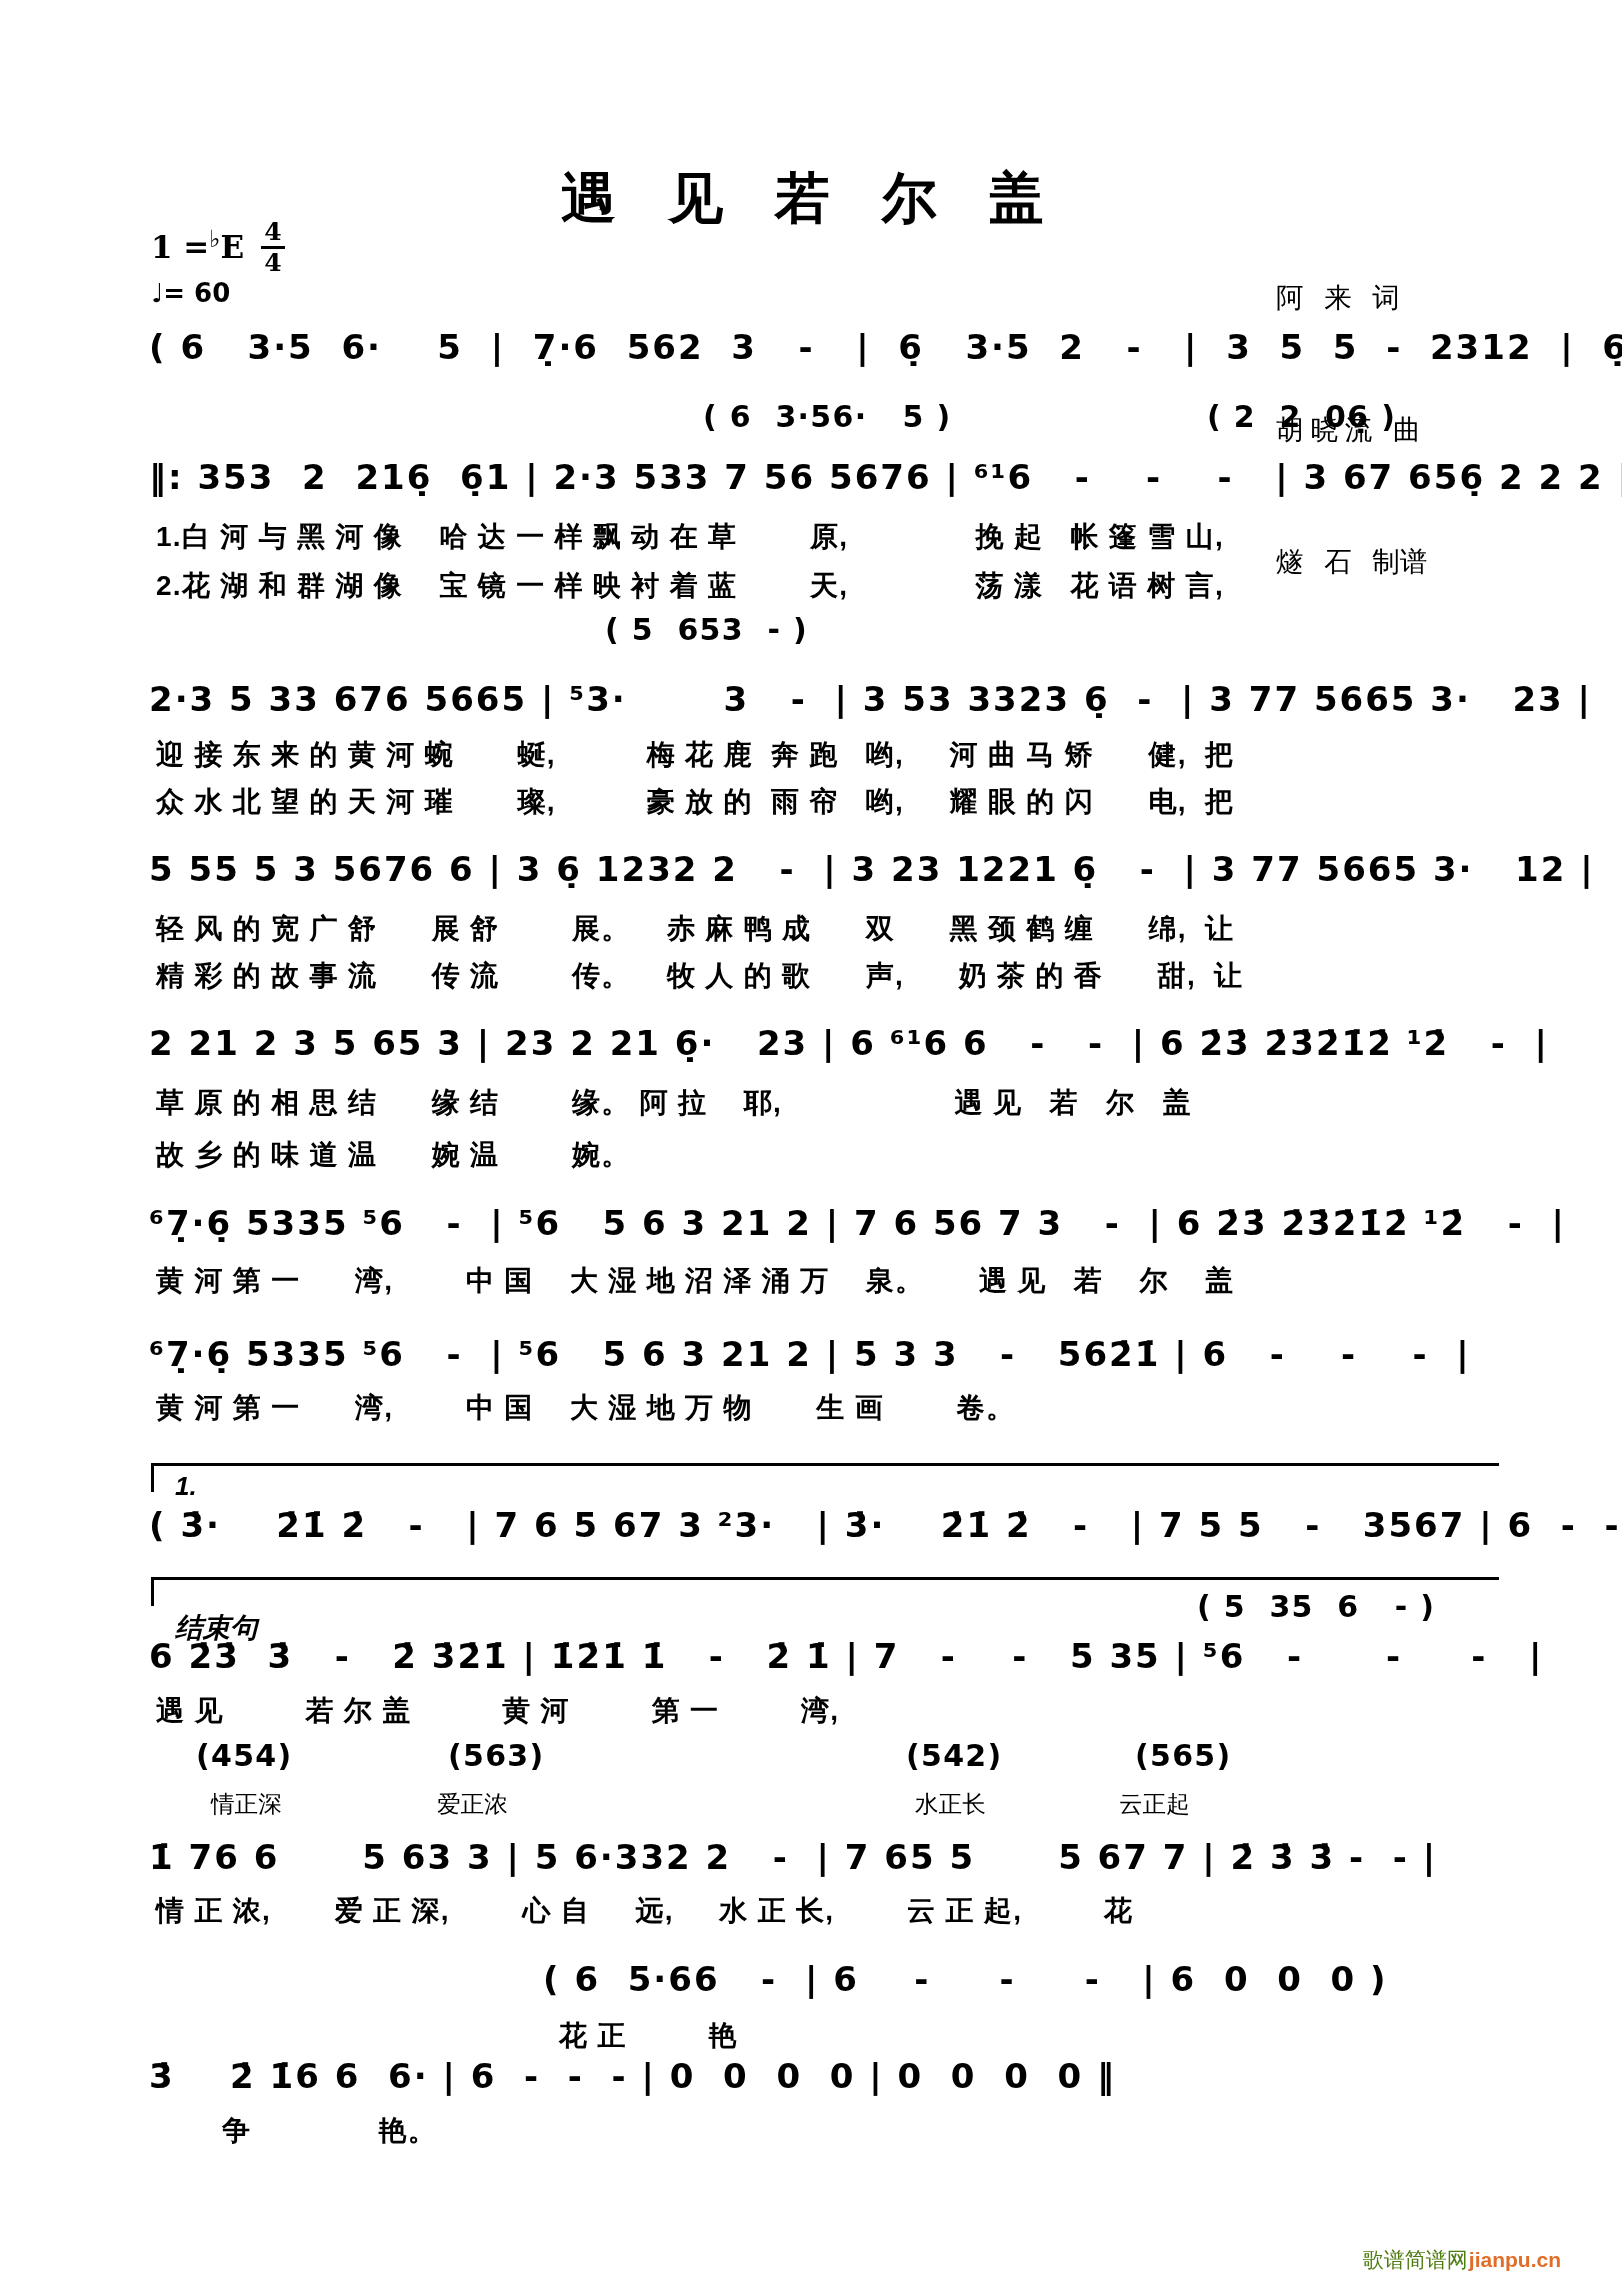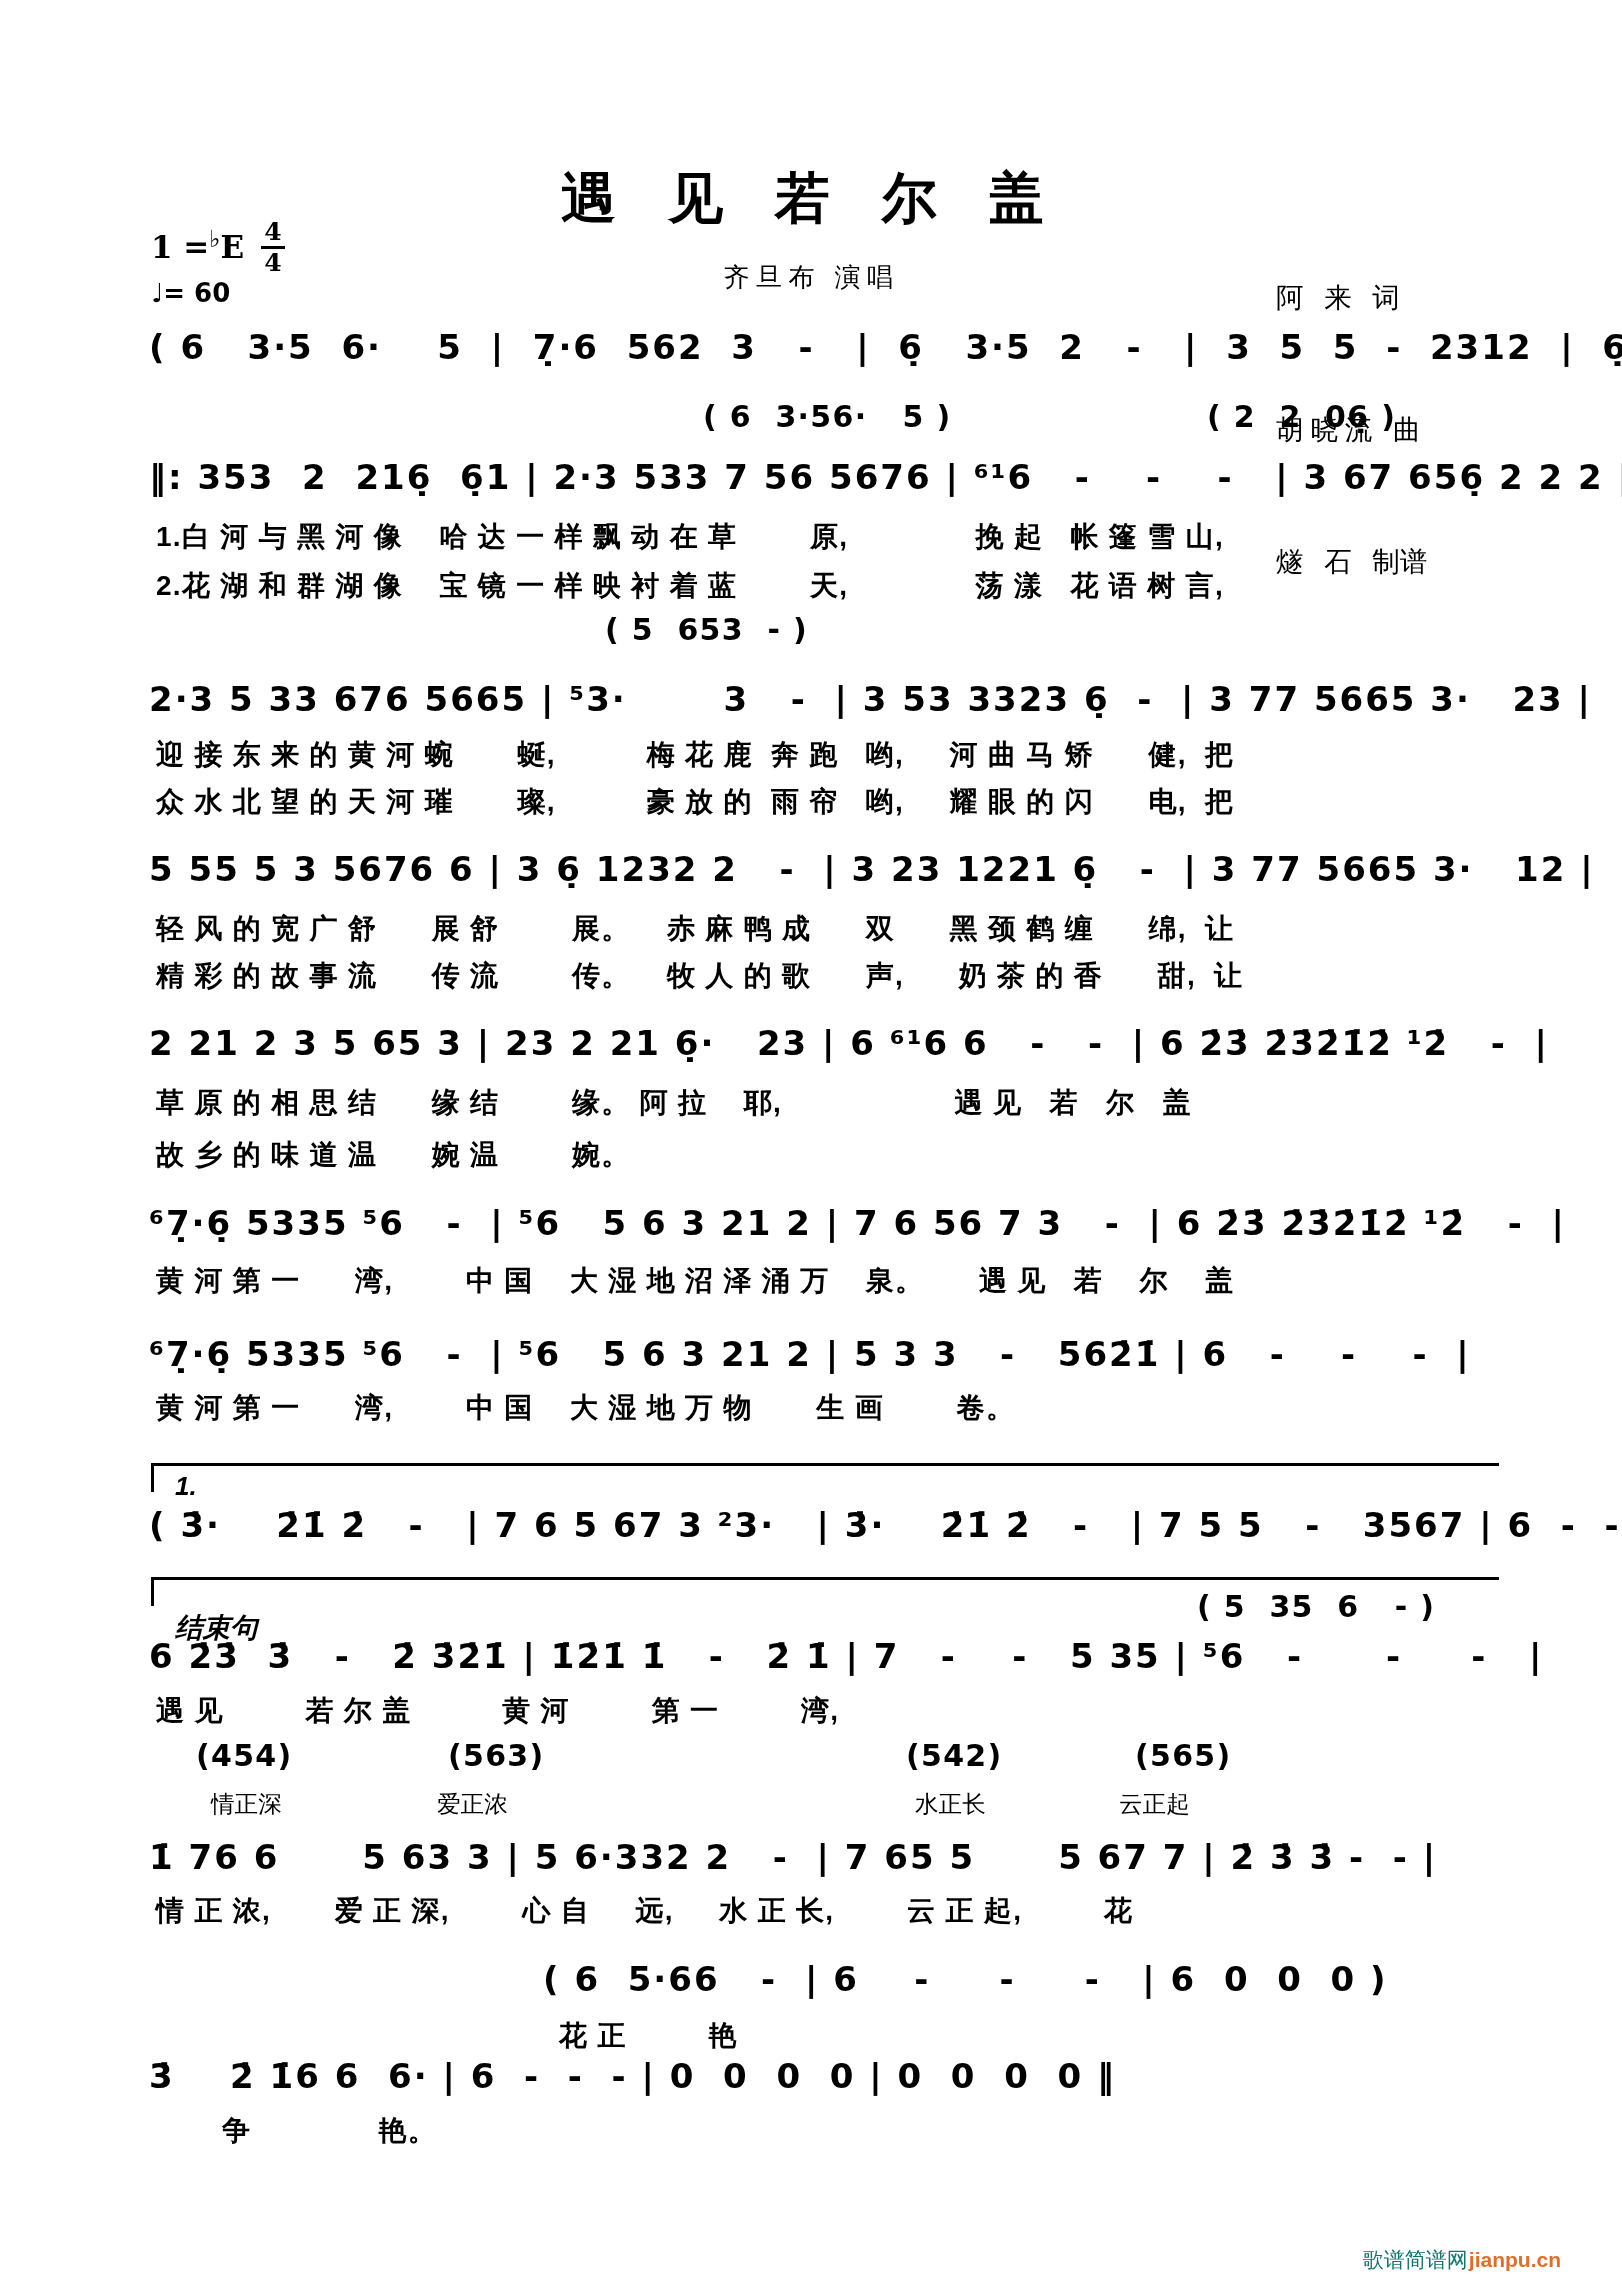--- a/index.html
+++ b/index.html
@@ -19,30 +19,29 @@
             font-size:26px;letter-spacing:6.5px;}
   .credits{position:absolute;top:188px;left:1276px;width:222px;
            font-family:"Liberation Serif","DejaVu Serif",serif;font-size:27.5px;line-height:44px;white-space:pre;}
   .keysig{position:absolute;top:220px;left:151px;font-family:"DejaVu Serif",serif;font-weight:bold;}
   .keyline{font-size:31px;display:flex;align-items:center;}
   .flat{font-size:23.6px;vertical-align:super;position:relative;top:-7.9px;}
   .ts{display:inline-flex;flex-direction:column;align-items:center;font-size:25px;line-height:0.95;margin-left:17px;}
   .ts-line{width:23.6px;border-top:3.3px solid #000;margin:2px 0;}
   .tempo{font-size:26px;margin-top:3.9px;font-family:"DejaVu Sans",sans-serif;font-weight:bold;}
   .watermark{position:absolute;top:2246px;right:85px;font-size:21px;}
-  .wm-gray{color:#0f766e;}
+  .wm-gray{color:#4d7c0f;}
   .wm-orange{color:#e06e2a;font-weight:bold;margin-left:1px;}
 </style>
 </head>
 <body>
 
 <div class="page">
 
   <div class="title">遇 见 若 尔 盖</div>
-  <div class="subtitle">齐旦布 演唱</div>
 
   <div class="credits">
     <div>阿   来   词</div>
     <div>胡 晓 流   曲</div>
     <div>燧   石   制谱</div>
   </div>
 
   <div class="keysig">
     <div class="keyline">
       <span>1 = </span>

